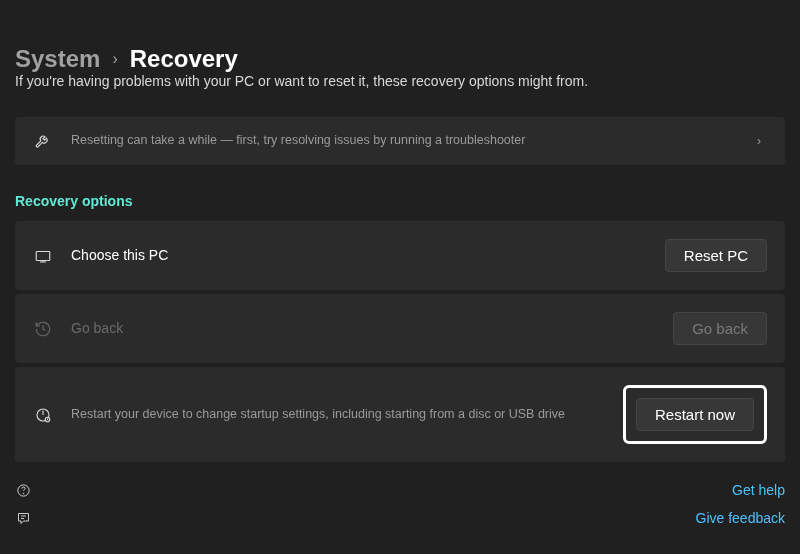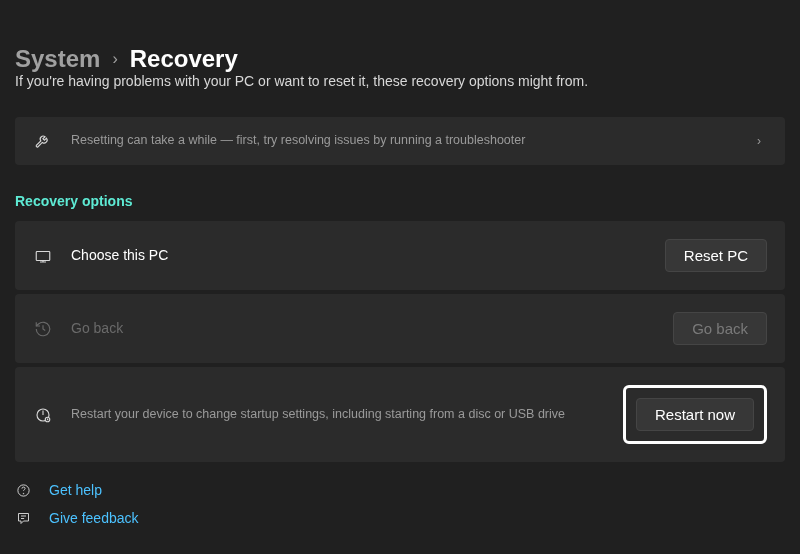--- a/index.html
+++ b/index.html
@@ -116,20 +116,21 @@
       flex-direction: column;
       gap: 12px;
     }
     .footer-link {
       display: flex;
       align-items: center;
       gap: 18px;
       color: #4cc2ff;
       font-size: 14px;
       cursor: pointer;
+      justify-content: space-between;
     }
     .footer-link-icon {
       color: #d8d8d8;
       width: 16px;
       display: flex;
       align-items: center;
       justify-content: center;
     }
     svg { display: block; }
   </style>

